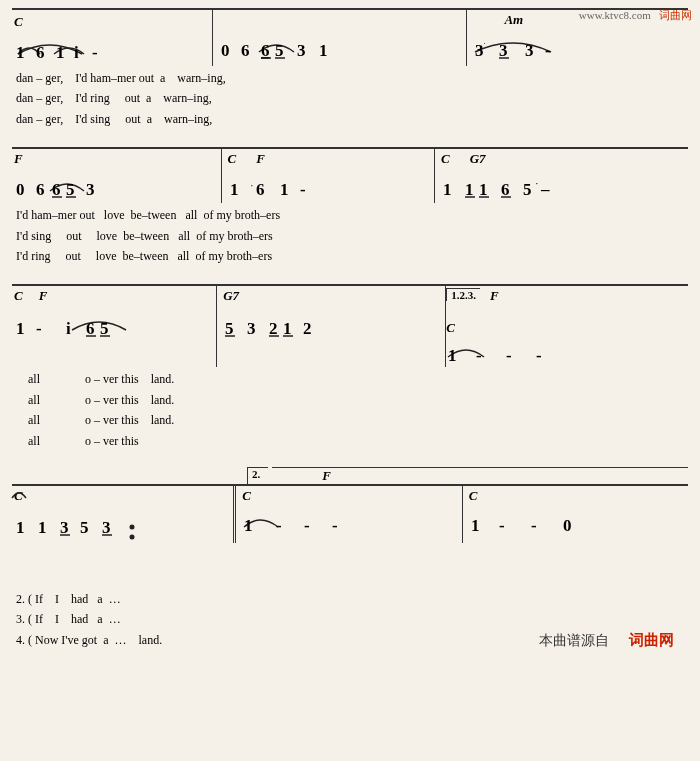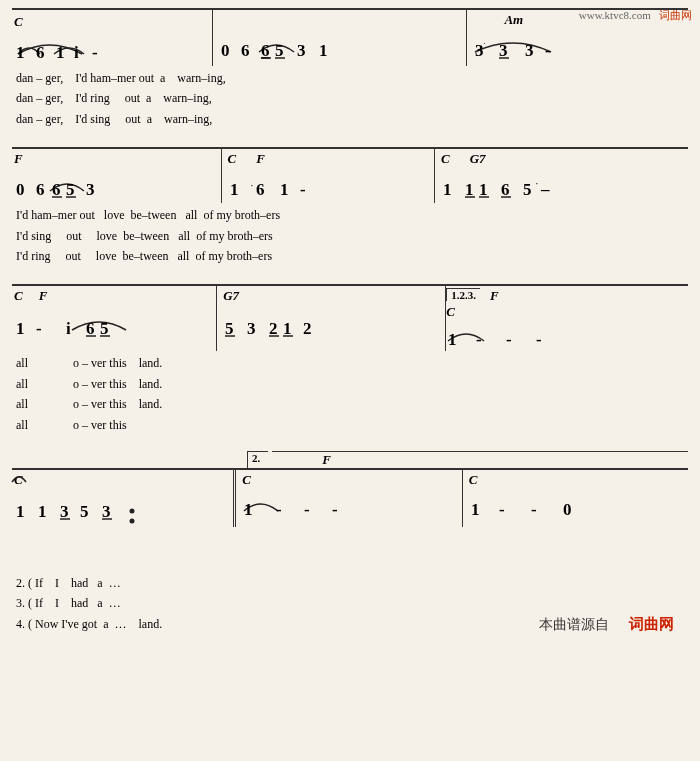--- a/index.html
+++ b/index.html
@@ -233,40 +233,40 @@
             <line x1="46" y1="30" x2="56" y2="30" stroke="#222" stroke-width="1.5"></line>
             <text x="60" y="28" font-size="17" font-weight="bold" font-family="Times New Roman">1</text>
             <line x1="60" y1="30" x2="70" y2="30" stroke="#222" stroke-width="1.5"></line>
             <text x="80" y="28" font-size="17" font-weight="bold" font-family="Times New Roman">2</text>
           </svg>
         </div>
       </div>
 
       <div style="flex:1.2; padding:2px 4px 2px 0; position:relative;">
 
-        <div style="display:flex; align-items:flex-start; gap:6px; margin-bottom:0;">
+        <div style="display:flex; align-items:flex-start; gap:6px; margin-bottom:16px;">
           <div style="border-top:1.5px solid #333; border-left:1.5px solid #333; padding:0 4px; font-size:11px; font-weight:bold; display:inline-block;">1.2.3.</div>
           <div style="font-size:13px; font-style:italic; font-weight:bold; margin-left:4px;">F</div>
         </div>
         <div style="font-size:13px; font-style:italic; font-weight:bold; margin-bottom:1px;">C</div>
         <div>
           <svg width="130" height="28" style="display:block;">
 
             <path d="M 2,20 Q 20,6 38,20" fill="none" stroke="#222" stroke-width="1.5"></path>
             <text x="2" y="24" font-size="17" font-weight="bold" font-family="Times New Roman">1</text>
             <text x="30" y="24" font-size="17" font-weight="bold" font-family="Times New Roman">-</text>
             <text x="60" y="24" font-size="17" font-weight="bold" font-family="Times New Roman">-</text>
             <text x="90" y="24" font-size="17" font-weight="bold" font-family="Times New Roman">-</text>
           </svg>
         </div>
       </div>
 
     </div>
 
-    <div style="padding:2px 4px 6px 4px;">
+    <div style="padding:2px 4px 6px 4px;margin-left:12px;">
       <div class="lyric-row">all &nbsp;&nbsp;&nbsp;&nbsp;&nbsp;&nbsp;&nbsp;&nbsp;&nbsp;&nbsp;&nbsp;&nbsp;&nbsp; o – ver this &nbsp;&nbsp; land.</div>
       <div class="lyric-row">all &nbsp;&nbsp;&nbsp;&nbsp;&nbsp;&nbsp;&nbsp;&nbsp;&nbsp;&nbsp;&nbsp;&nbsp;&nbsp; o – ver this &nbsp;&nbsp; land.</div>
       <div class="lyric-row">all &nbsp;&nbsp;&nbsp;&nbsp;&nbsp;&nbsp;&nbsp;&nbsp;&nbsp;&nbsp;&nbsp;&nbsp;&nbsp; o – ver this &nbsp;&nbsp; land.</div>
       <div class="lyric-row">all &nbsp;&nbsp;&nbsp;&nbsp;&nbsp;&nbsp;&nbsp;&nbsp;&nbsp;&nbsp;&nbsp;&nbsp;&nbsp; o – ver this</div>
     </div>
   </div>
 
   <div style="height:4px;"></div>
 
   <div class="music-section">

